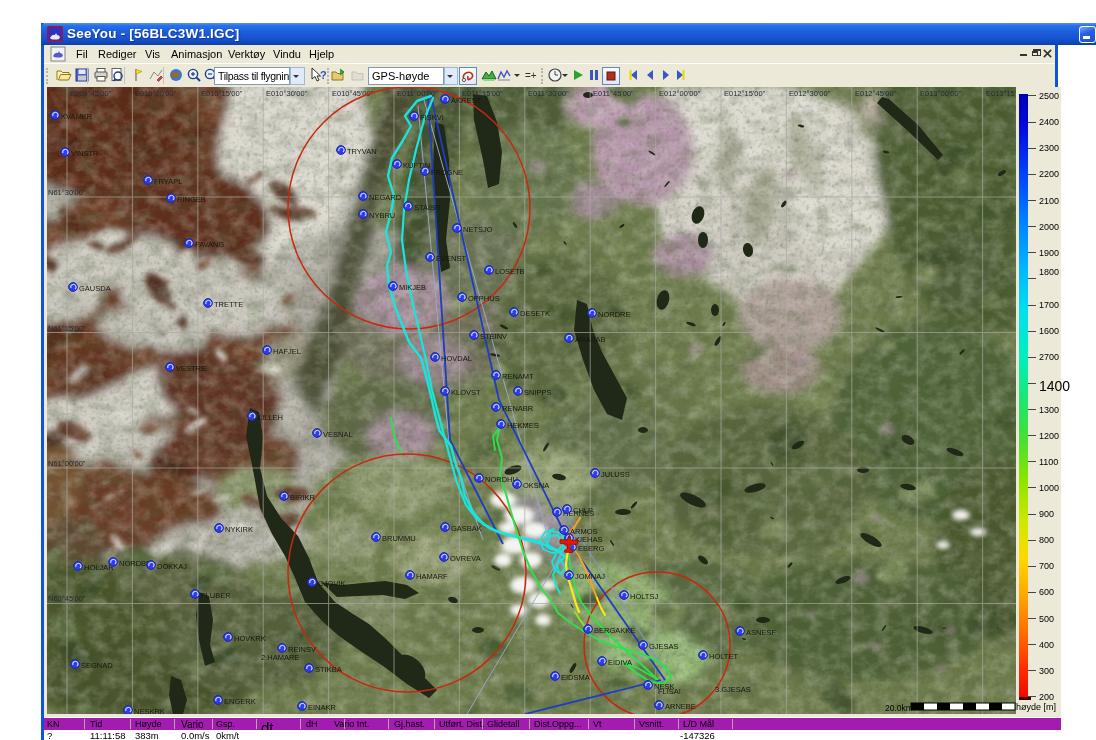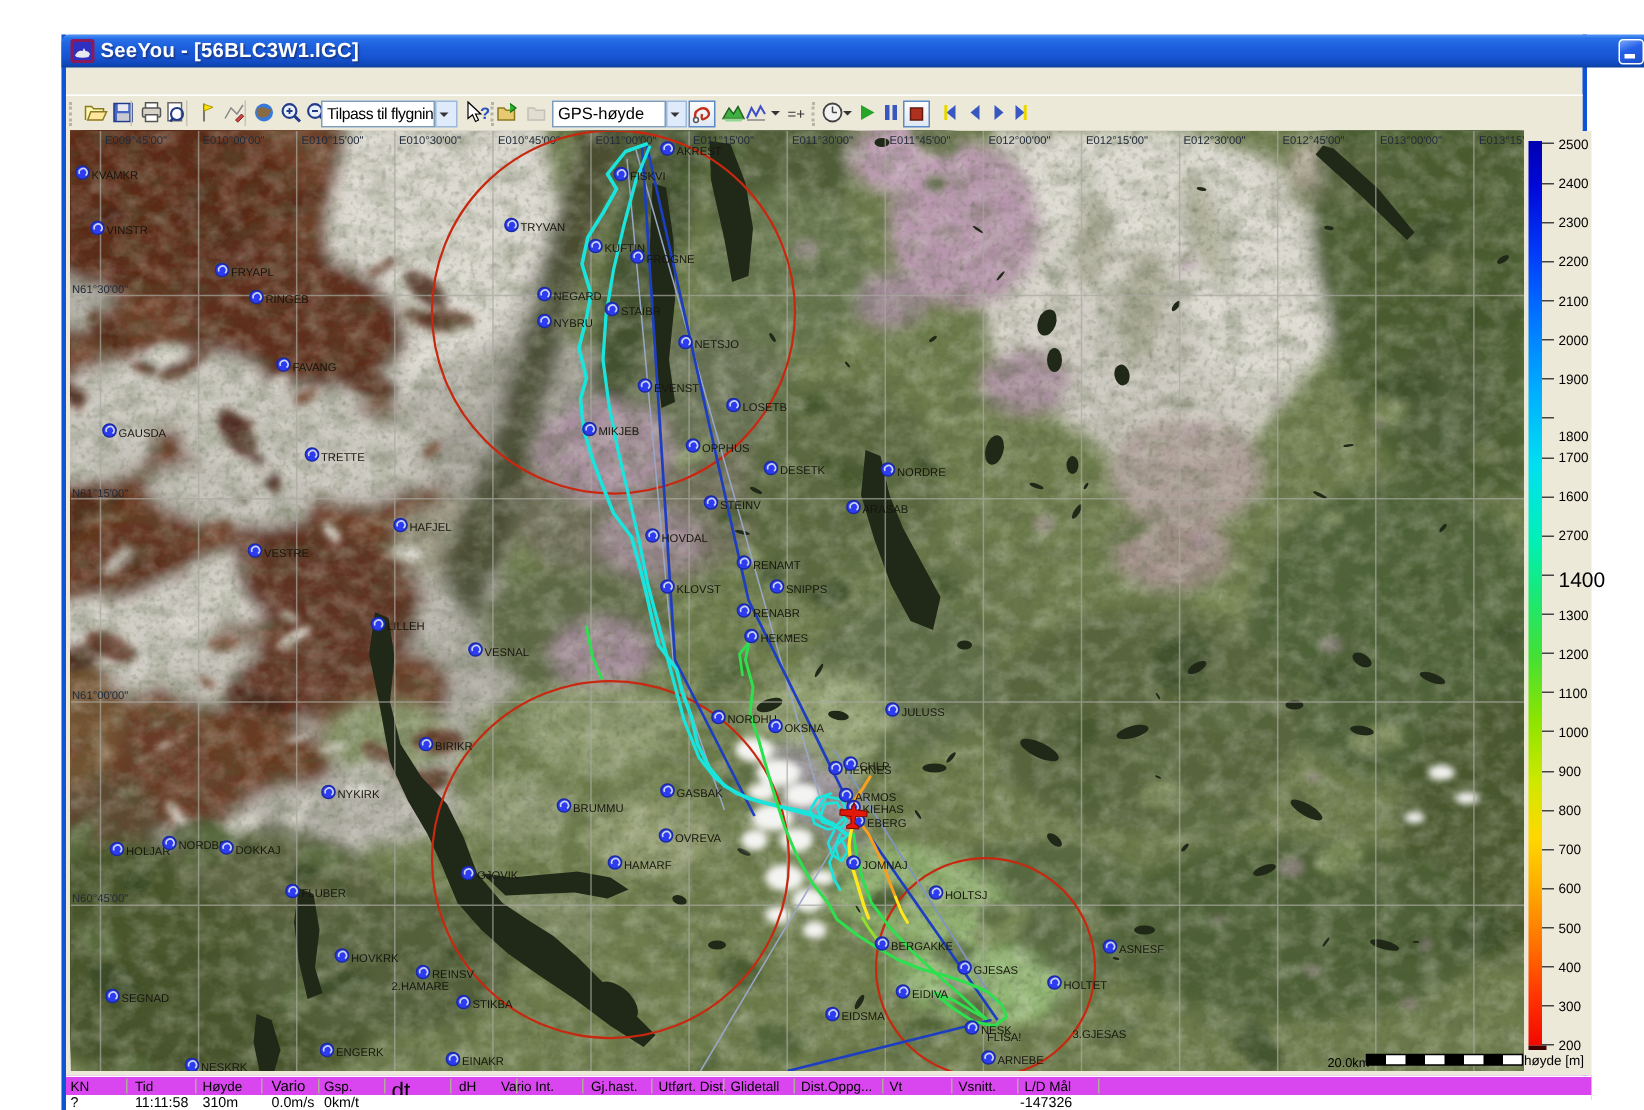--- a/index.html
+++ b/index.html
@@ -23,20 +23,39 @@
       </div>
   <div style="position:absolute;right:22px;top:3px;width:17px;height:17px;border-radius:3px;background:linear-gradient(160deg,#7aa8f8,#2660e8 40%,#1c50c8);border:1px solid #fff">
     <svg width="15" height="15" viewBox="0 0 15 15">
           <rect x="4.5" y="5.5" width="6" height="5" fill="none" stroke="#fff" stroke-width="1.4"></rect>
           <path d="M6,4 L12,4 L12,9" fill="none" stroke="#fff" stroke-width="1.4"></path>
         </svg></div>
   <div style="position:absolute;right:3px;top:3px;width:17px;height:17px;border-radius:3px;background:linear-gradient(160deg,#f0a088,#e0401c 40%,#c03010);border:1px solid #fff">
     <svg width="15" height="15" viewBox="0 0 15 15">
           <path d="M4,4 L11,11 M11,4 L4,11" stroke="#fff" stroke-width="1.8"></path>
         </svg></div>
+ </div>
+ <div class="menus">
+  <svg style="position:absolute;left:6px;top:1px" width="16" height="16" viewBox="0 0 16 16">
+        <rect x="1" y="1" width="14" height="14" fill="#f0f0f8" stroke="#888"></rect>
+        <path d="M3,10 Q5,6 8,7 L9,5 L10,7 Q12,7 13,9 L12,11 Q8,12 4,11 Z" fill="#5858c8"></path>
+      </svg>
+  <span style="left:32px">Fil</span>
+      <span style="left:54px">Rediger</span>
+      <span style="left:101px">Vis</span>
+      <span style="left:127px">Animasjon</span>
+      <span style="left:184px">Verktøy</span>
+      <span style="left:229px">Vindu</span>
+      <span style="left:265px">Hjelp</span>
+  <div style="position:absolute;right:28px;top:9px;width:7px;height:2px;background:#333"></div>
+  <div style="position:absolute;right:14px;top:4px;width:8px;height:7px;border:1px solid #333;border-top:2px solid #333;background:#ece9d8"></div>
+  <div style="position:absolute;right:17px;top:6px;width:6px;height:5px;border:1px solid #333;border-top:2px solid #333;background:#ece9d8"></div>
+  <svg style="position:absolute;right:2px;top:3px" width="11" height="11" viewBox="0 0 12 12">
+        <path d="M2,2 L10,10 M10,2 L2,10" stroke="#333" stroke-width="1.7"></path>
+      </svg>
  </div>
  <div class="tbar">
       <div style="position:absolute;left:2px;top:4px;width:3px;height:16px;border-left:2px dotted #b8b4a2"></div>
       <div style="position:absolute;left:11px;top:3px;width:20px;height:18px;"><svg width="18" height="16" viewBox="0 0 16 16">
           <path d="M1,13 L1,4 L5,4 L6.5,5.5 L13,5.5 L13,7" fill="#fdf6b0" stroke="#8a7a20"></path>
           <path d="M2.5,13 L4.5,7.5 L15,7.5 L12.5,13 Z" fill="#ffe69c" stroke="#8a7a20"></path>
         </svg></div>
       <div style="position:absolute;left:29px;top:3px;width:20px;height:18px;"><svg width="18" height="16" viewBox="0 0 16 16">
           <rect x="2" y="2" width="12" height="12" fill="#4466c8" stroke="#223a8a"></rect>
           <rect x="4.5" y="2.5" width="7" height="4.5" fill="#e8e8ee"></rect>
@@ -864,41 +883,41 @@
       <div style="position:absolute;left:12px;top:557px;width:8px;height:1px;background:#444"></div>
       <div style="position:absolute;left:12px;top:583px;width:8px;height:1px;background:#444"></div>
       <div style="position:absolute;left:12px;top:609px;width:8px;height:1px;background:#444"></div>
       <div style="position:absolute;left:23px;top:4px;font-size:9px;color:#000">2500</div>
       <div style="position:absolute;left:23px;top:30px;font-size:9px;color:#000">2400</div>
       <div style="position:absolute;left:23px;top:56px;font-size:9px;color:#000">2300</div>
       <div style="position:absolute;left:23px;top:82px;font-size:9px;color:#000">2200</div>
       <div style="position:absolute;left:23px;top:109px;font-size:9px;color:#000">2100</div>
       <div style="position:absolute;left:23px;top:135px;font-size:9px;color:#000">2000</div>
       <div style="position:absolute;left:23px;top:161px;font-size:9px;color:#000">1900</div>
-      <div style="position:absolute;left:23px;top:199px;font-size:9px;color:#000">1800</div>
+      <div style="position:absolute;left:23px;top:180px;font-size:9px;color:#000">1800</div>
       <div style="position:absolute;left:23px;top:213px;font-size:9px;color:#000">1700</div>
       <div style="position:absolute;left:23px;top:239px;font-size:9px;color:#000">1600</div>
       <div style="position:absolute;left:23px;top:265px;font-size:9px;color:#000">2700</div>
       <div style="position:absolute;left:23px;top:291px;font-size:14px;color:#000">1400</div>
       <div style="position:absolute;left:23px;top:318px;font-size:9px;color:#000">1300</div>
       <div style="position:absolute;left:23px;top:344px;font-size:9px;color:#000">1200</div>
       <div style="position:absolute;left:23px;top:370px;font-size:9px;color:#000">1100</div>
       <div style="position:absolute;left:23px;top:396px;font-size:9px;color:#000">1000</div>
       <div style="position:absolute;left:23px;top:422px;font-size:9px;color:#000">900</div>
       <div style="position:absolute;left:23px;top:448px;font-size:9px;color:#000">800</div>
       <div style="position:absolute;left:23px;top:474px;font-size:9px;color:#000">700</div>
       <div style="position:absolute;left:23px;top:500px;font-size:9px;color:#000">600</div>
       <div style="position:absolute;left:23px;top:527px;font-size:9px;color:#000">500</div>
       <div style="position:absolute;left:23px;top:553px;font-size:9px;color:#000">400</div>
       <div style="position:absolute;left:23px;top:579px;font-size:9px;color:#000">300</div>
       <div style="position:absolute;left:23px;top:605px;font-size:9px;color:#000">200</div>
       <div style="position:absolute;left:0px;top:615px;font-size:9px;color:#000;white-space:nowrap">høyde [m]</div>
     </div>
  <div style="position:absolute;left:0px;top:691px;width:1017px;height:3px;background:#ece9d8"></div>
-    <div style="position:absolute;left:0px;top:694px;width:1017px;height:16px;background:#d946ef;border-top:1px solid #fff;border-bottom:1px solid #aca899">
+    <div style="position:absolute;left:0px;top:694px;width:1017px;height:16px;background:#a21caf;border-top:1px solid #fff;border-bottom:1px solid #aca899">
       <div style="position:absolute;left:3px;top:1px;font-size:9px;color:#000;white-space:nowrap">KN</div>
       <div style="position:absolute;left:46px;top:1px;font-size:9px;color:#000;white-space:nowrap">Tid</div>
       <div style="position:absolute;left:91px;top:1px;font-size:9px;color:#000;white-space:nowrap">Høyde</div>
       <div style="position:absolute;left:137px;top:1px;font-size:10px;color:#000;white-space:nowrap">Vario</div>
       <div style="position:absolute;left:172px;top:1px;font-size:9px;color:#000;white-space:nowrap">Gsp.</div>
       <div style="position:absolute;left:217px;top:1px;font-size:15px;color:#000;white-space:nowrap">dt</div>
       <div style="position:absolute;left:262px;top:1px;font-size:9px;color:#000;white-space:nowrap">dH</div>
       <div style="position:absolute;left:290px;top:1px;font-size:9px;color:#000;white-space:nowrap">Vario Int.</div>
       <div style="position:absolute;left:350px;top:1px;font-size:9px;color:#000;white-space:nowrap">Gj.hast.</div>
       <div style="position:absolute;left:395px;top:1px;font-size:9px;color:#000;white-space:nowrap">Utført. Dist.</div>
@@ -919,17 +938,17 @@
       <div style="position:absolute;left:438px;top:1px;width:1px;height:10px;background:#b0ac9a"></div>
       <div style="position:absolute;left:485px;top:1px;width:1px;height:10px;background:#b0ac9a"></div>
       <div style="position:absolute;left:544px;top:1px;width:1px;height:10px;background:#b0ac9a"></div>
       <div style="position:absolute;left:590px;top:1px;width:1px;height:10px;background:#b0ac9a"></div>
       <div style="position:absolute;left:634px;top:1px;width:1px;height:10px;background:#b0ac9a"></div>
       <div style="position:absolute;left:688px;top:1px;width:1px;height:10px;background:#b0ac9a"></div>
     </div>
     <div style="position:absolute;left:0px;top:707px;width:1017px;height:10px;background:#fff">
       <div style="position:absolute;left:3px;top:0px;font-size:9.5px;color:#000">?</div>
       <div style="position:absolute;left:46px;top:0px;font-size:9.5px;color:#000">11:11:58</div>
-      <div style="position:absolute;left:91px;top:0px;font-size:9.5px;color:#000">310m</div>
+      <div style="position:absolute;left:91px;top:0px;font-size:9.5px;color:#000">383m</div>
       <div style="position:absolute;left:137px;top:0px;font-size:9.5px;color:#000">0.0m/s</div>
       <div style="position:absolute;left:172px;top:0px;font-size:9.5px;color:#000">0km/t</div>
       <div style="position:absolute;left:636px;top:0px;font-size:9.5px;color:#000">-147326</div>
     </div>
 </div>
 </body></html>

